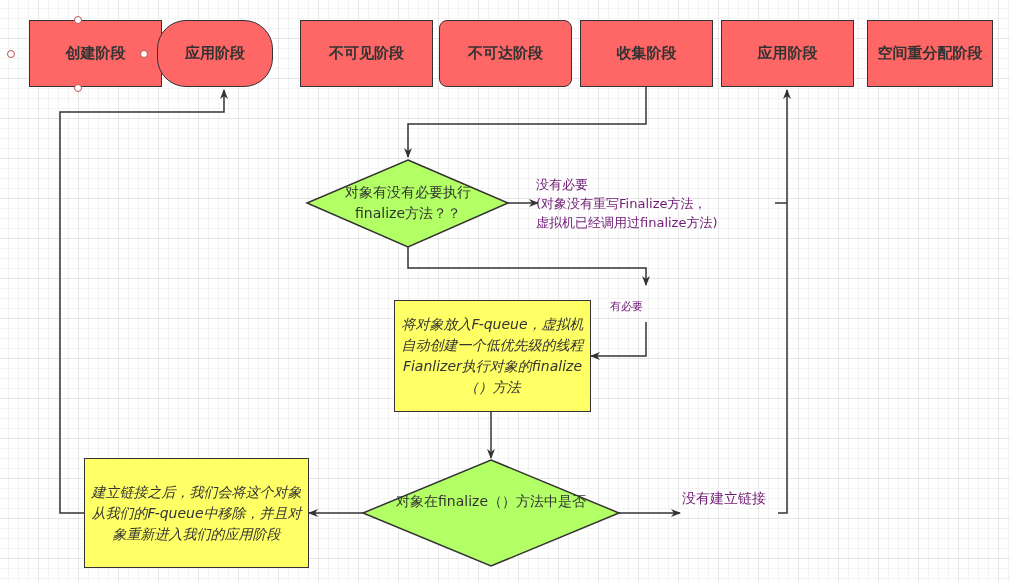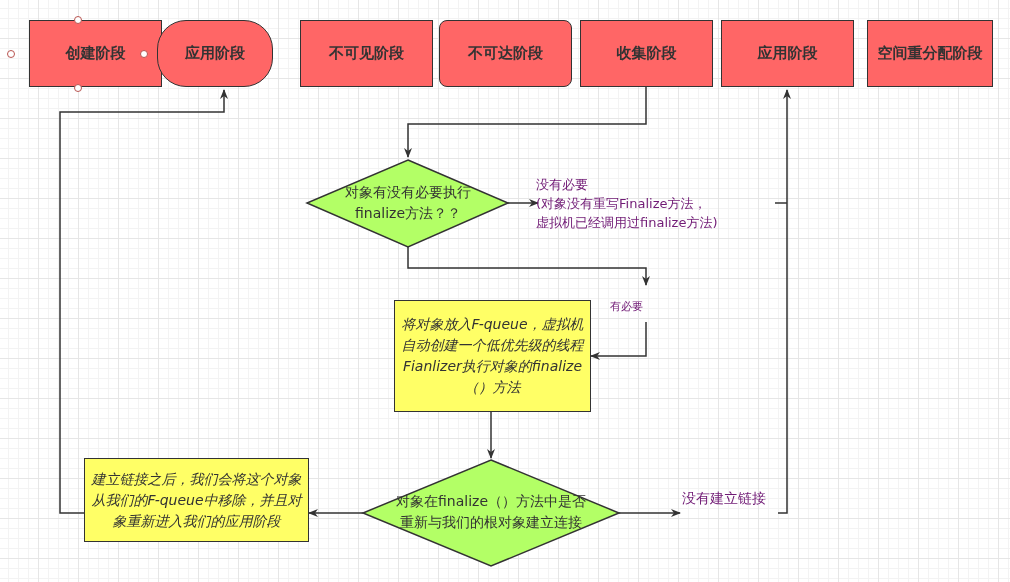--- a/index.html
+++ b/index.html
@@ -103,20 +103,19 @@
 </div>
 
 <div class="label" style="left:610px;top:297px;width:72px;font-size:11px;">有必要</div>
 
 <div class="ybox" style="left:394px;top:300px;width:197px;height:112px;">
   <span>将对象放入F-queue，虚拟机自动创建一个低优先级的线程Fianlizer执行对象的finalize（）方法</span>
 </div>
 
 <div class="dtext" style="left:365px;top:491px;width:252px;">
   <div>对象在finalize（）方法中是否</div>
-  <div>重新与我们的根对象建立连接</div>
 </div>
 
 <div class="label" style="left:682px;top:489px;width:96px;font-size:14px;">没有建立链接</div>
 
-<div class="ybox" style="left:84px;top:458px;width:225px;height:84px;">
+<div class="ybox" style="left:84px;top:458px;width:225px;height:110px;">
   <span>建立链接之后，我们会将这个对象从我们的F-queue中移除，并且对象重新进入我们的应用阶段</span>
 </div>
 
 </body></html>

